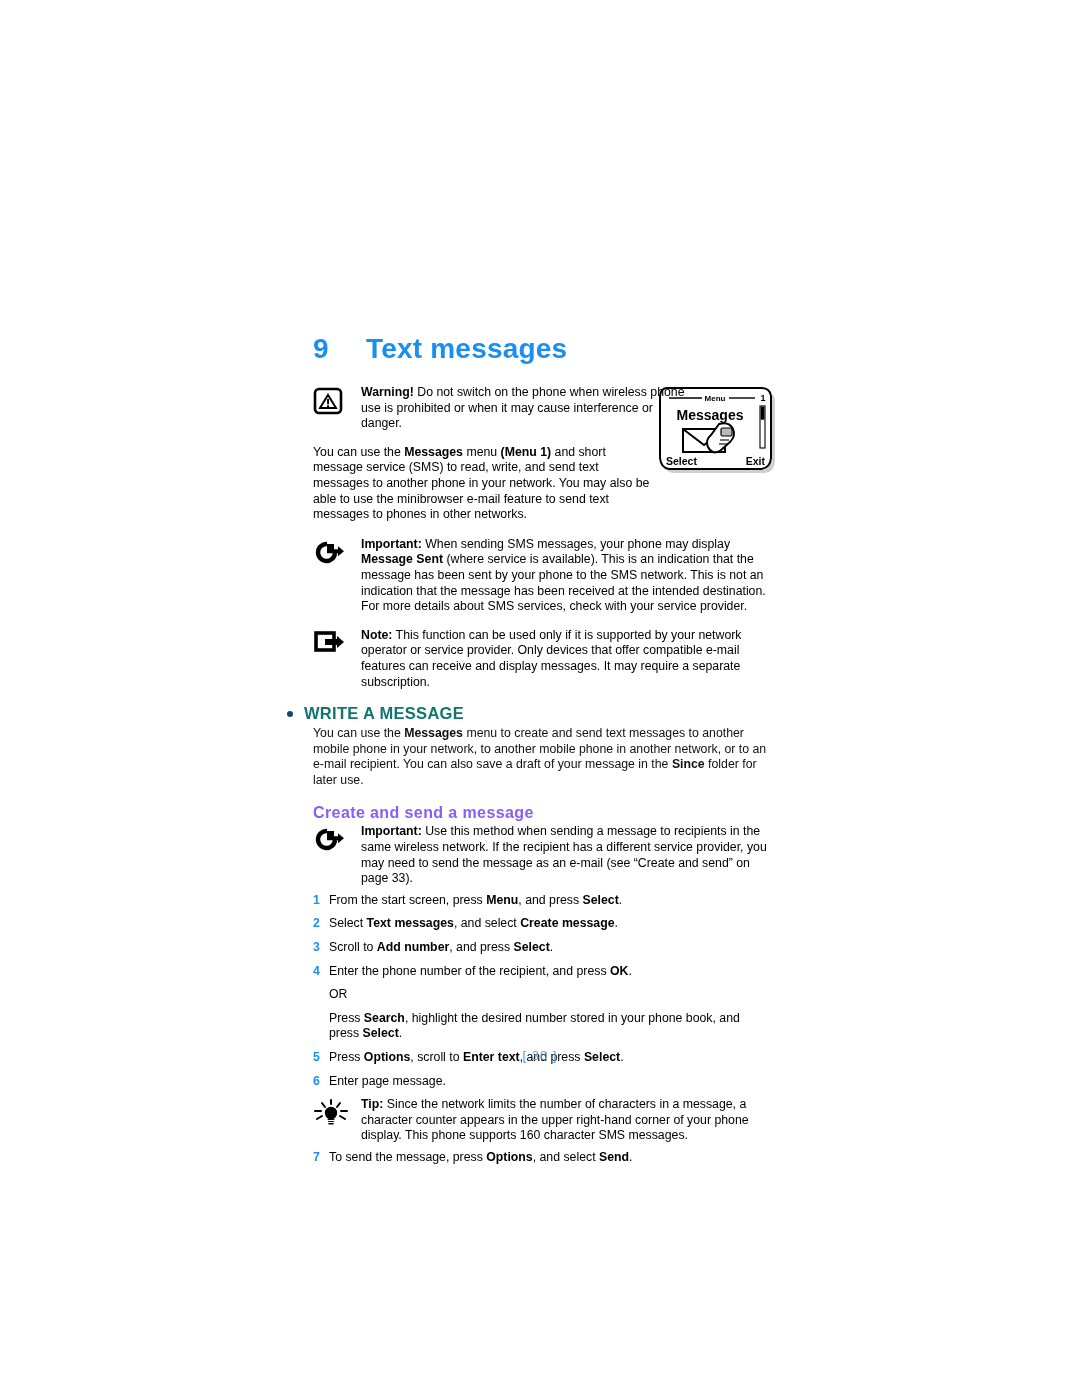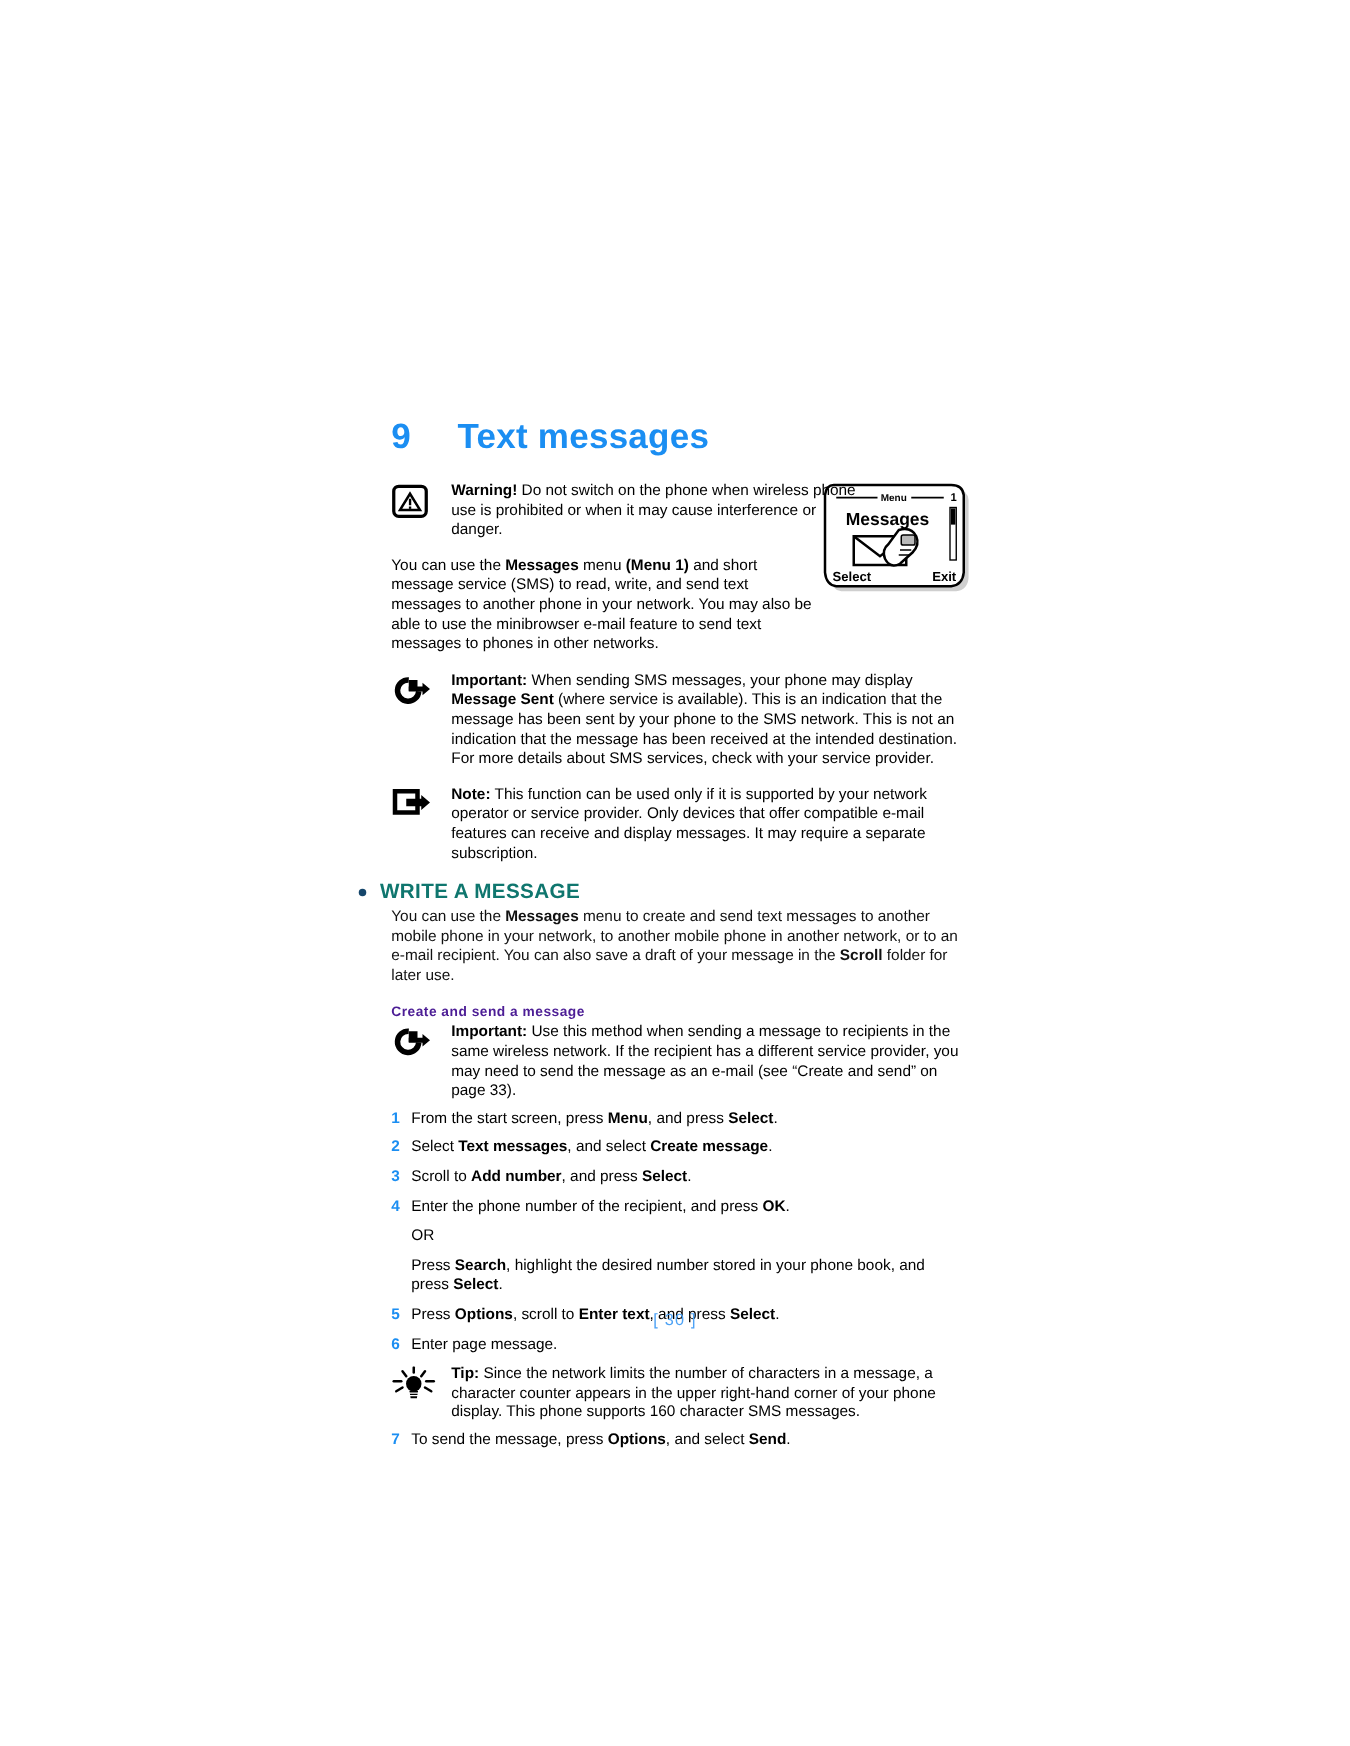--- a/index.html
+++ b/index.html
@@ -103,22 +103,22 @@
     margin-right: 11px;
     flex: 0 0 6px;
   }
   .section-title {
     color: #0f766e;
     font-size: 16.5px;
     font-weight: bold;
     letter-spacing: 0.3px;
   }
   .sub-head {
-    color: #4c1d95;
-    font-size: 11px;
+    color: #8b5cf6;
+    font-size: 16px;
     font-weight: bold;
     letter-spacing: 0.4px;
     margin: 16px 0 2px 0;
   }
 
   
   .steps { margin-top: 6px; }
   .step-row {
     display: flex;
     align-items: flex-start;
@@ -236,21 +236,21 @@
       <div class="note-text">
         <span class="lbl-blue">Note:</span><span> This function can be used only if it is supported by your network operator or service provider. Only devices that offer compatible e-mail features can receive and display messages. It may require a separate subscription.</span>
       </div>
     </div>
 
     <div class="section-head">
       <span class="section-bullet"></span>
       <span class="section-title">WRITE A MESSAGE</span>
     </div>
     <p class="body-text" style="margin:0 0 4px 0;">
-      <span>You can use the </span><b>Messages</b><span> menu to create and send text messages to another mobile phone in your network, to another mobile phone in another network, or to an e-mail recipient. You can also save a draft of your message in the </span><b>Scroll</b><span> folder for later use.</span>
+      <span>You can use the </span><b>Messages</b><span> menu to create and send text messages to another mobile phone in your network, to another mobile phone in another network, or to an e-mail recipient. You can also save a draft of your message in the </span><b>Since</b><span> folder for later use.</span>
     </p>
 
     <h3 class="sub-head">Create and send a message</h3>
 
     <div class="noteblock" style="margin-bottom:6px;">
       <div class="icon-cell">
         <svg width="32" height="26" viewBox="0 0 32 26" xmlns="http://www.w3.org/2000/svg">
           <path d="M14 5 A8.5 8.5 0 1 0 22 14" fill="none" stroke="#000" stroke-width="4.4" stroke-linecap="butt"></path>
           <path d="M14 5 L14 13.6 L21 13.6 L21 5 Z" fill="#000"></path>
           <path d="M14 10.2 L25 10.2 L25 7.2 L31 12.2 L25 17.2 L25 14.2 L14 14.2 Z" fill="#000"></path>

